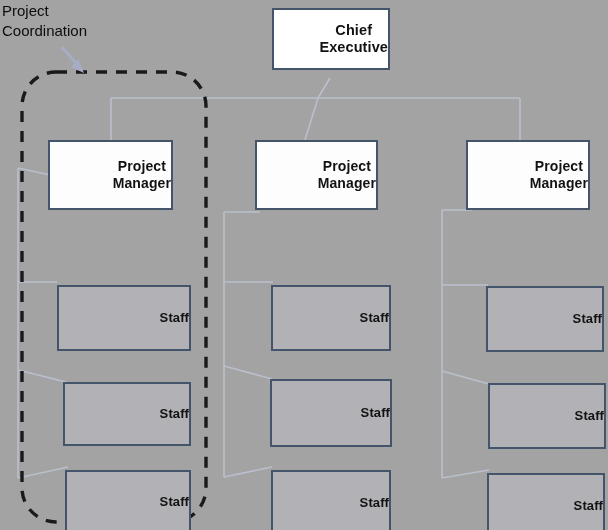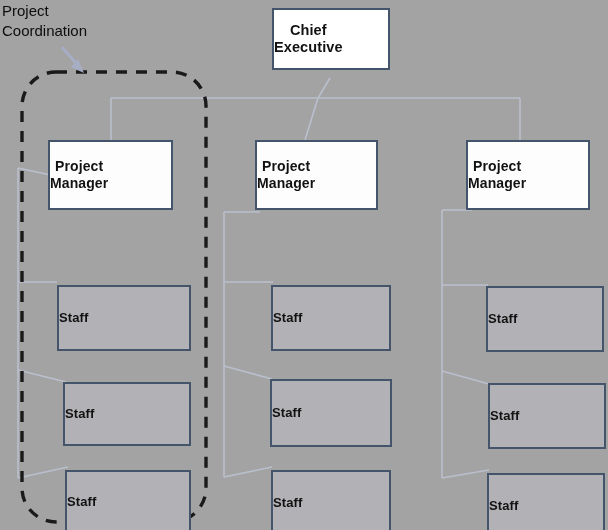--- a/index.html
+++ b/index.html
@@ -22,21 +22,21 @@
     left: 0;
     top: 0;
     width: 608px;
     height: 530px;
   }
   .node {
     position: absolute;
     box-sizing: border-box;
     display: flex;
     align-items: center;
-    justify-content: flex-start;
+    justify-content: flex-end;
     text-align: center;
     line-height: 1.18;
     font-weight: bold;
     color: #121212;
     letter-spacing: 0.1px;
     z-index: 3;
   }
   .node-exec {
     background: #ffffff;
     border: 2px solid #44546a;

